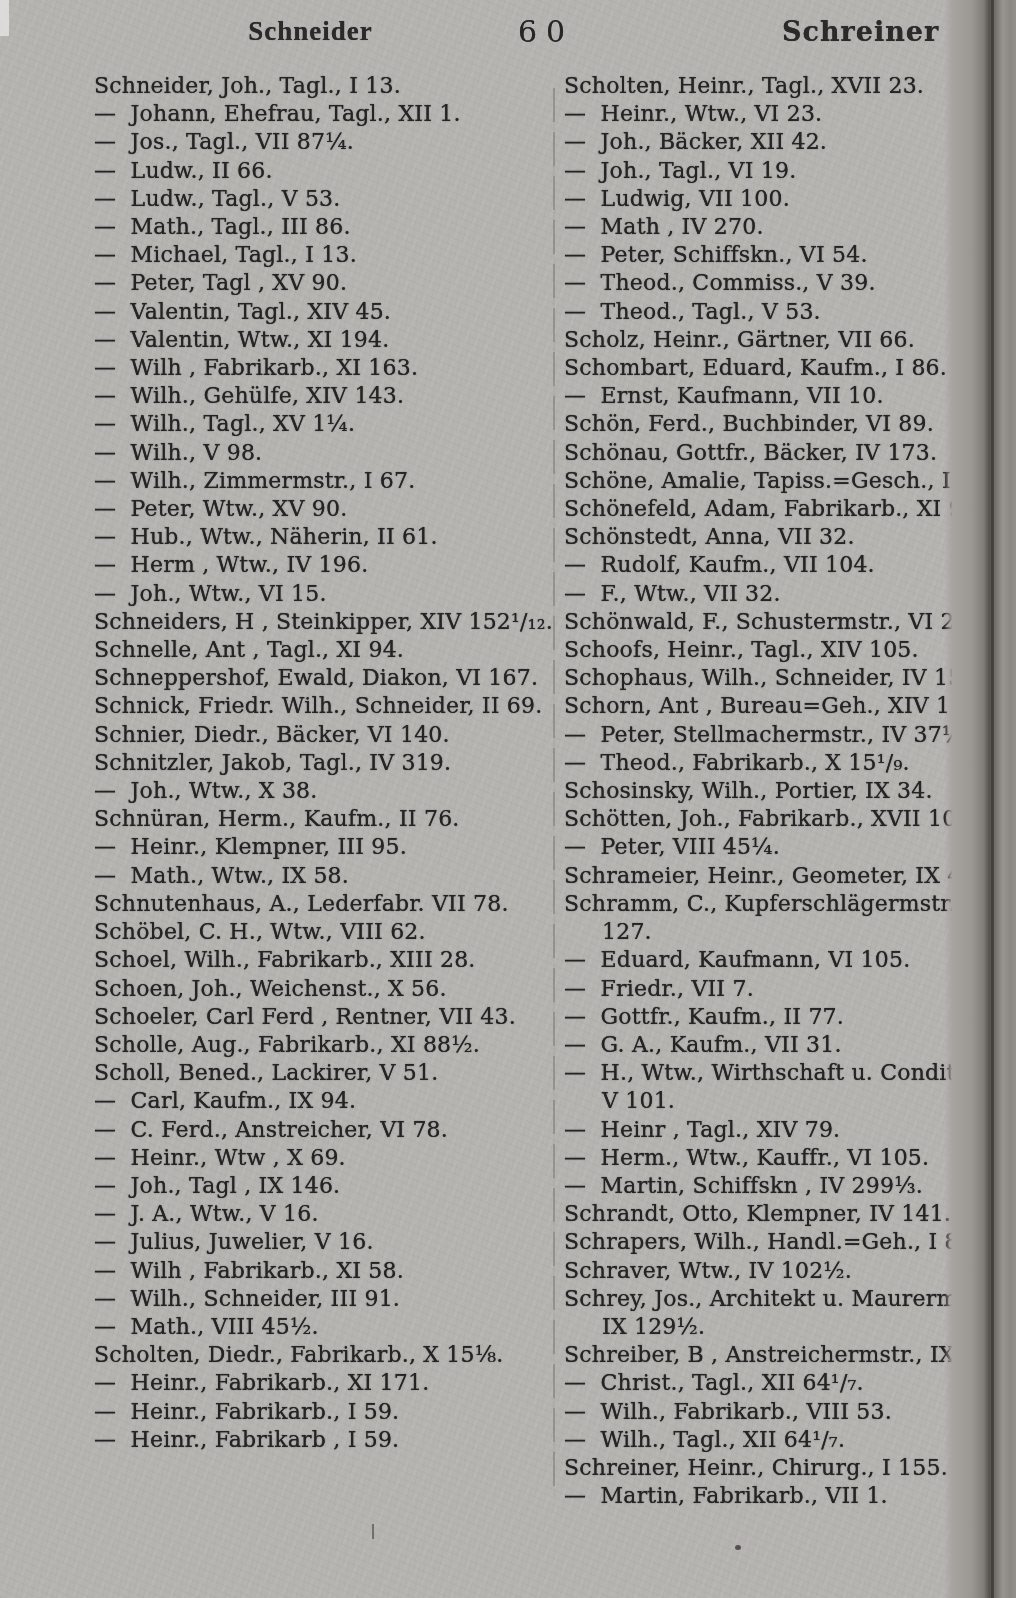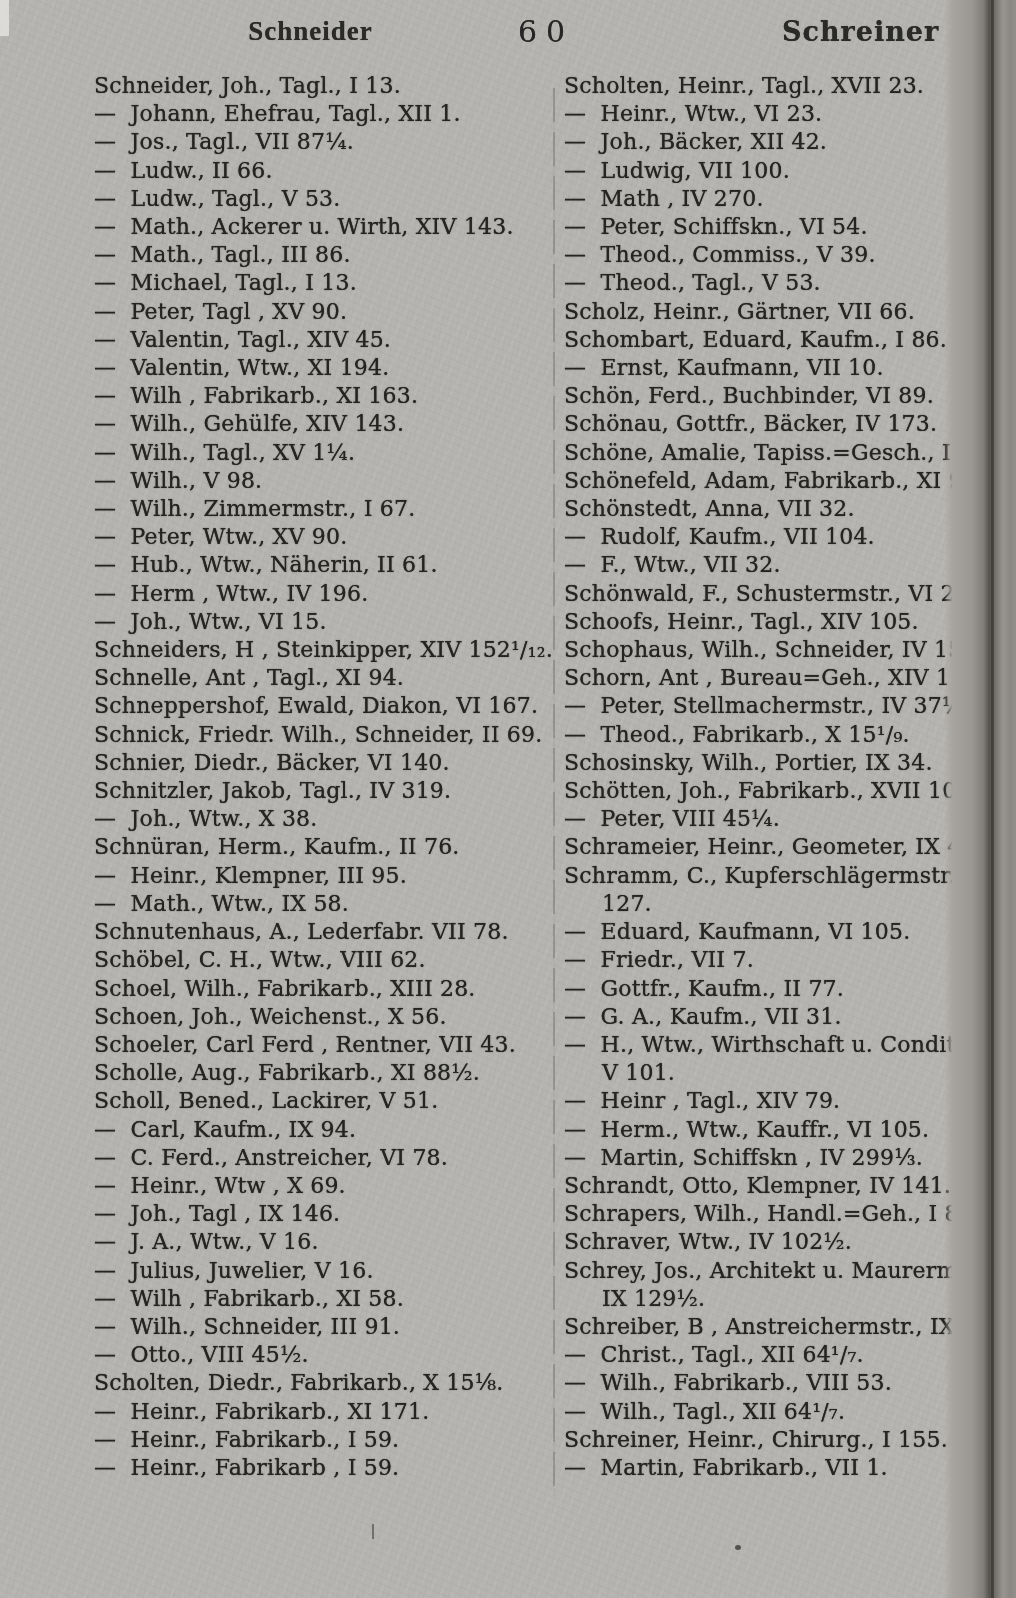--- a/index.html
+++ b/index.html
@@ -103,21 +103,20 @@
       <div class="entry">Schneider, Joh., Tagl., I 13.</div>
 
       <div class="entry">—  Johann, Ehefrau, Tagl., XII 1.</div>
 
       <div class="entry">—  Jos., Tagl., VII 87¼.</div>
 
       <div class="entry">—  Ludw., II 66.</div>
 
       <div class="entry">—  Ludw., Tagl., V 53.</div>
 
-      <div class="entry">—  Math., Ackerer u. Wirth, XIV 143.</div>
 
       <div class="entry">—  Math., Tagl., III 86.</div>
 
       <div class="entry">—  Michael, Tagl., I 13.</div>
 
       <div class="entry">—  Peter, Tagl , XV 90.</div>
 
       <div class="entry">—  Valentin, Tagl., XIV 45.</div>
 
       <div class="entry">—  Valentin, Wtw., XI 194.</div>
@@ -183,39 +182,40 @@
       <div class="entry">—  Joh., Tagl , IX 146.</div>
 
       <div class="entry">—  J. A., Wtw., V 16.</div>
 
       <div class="entry">—  Julius, Juwelier, V 16.</div>
 
       <div class="entry">—  Wilh , Fabrikarb., XI 58.</div>
 
       <div class="entry">—  Wilh., Schneider, III 91.</div>
 
-      <div class="entry">—  Otto., VIII 45½.</div>
+      <div class="entry">—  Math., VIII 45½.</div>
 
       <div class="entry">Scholten, Diedr., Fabrikarb., X 15⅛.</div>
 
       <div class="entry">—  Heinr., Fabrikarb., XI 171.</div>
 
       <div class="entry">—  Heinr., Fabrikarb., I 59.</div>
 
       <div class="entry">—  Heinr., Fabrikarb , I 59.</div>
     </div>
 
   <div class="column column-right">
 
       <div class="entry">Scholten, Heinr., Tagl., XVII 23.</div>
 
       <div class="entry">—  Heinr., Wtw., VI 23.</div>
 
       <div class="entry">—  Joh., Bäcker, XII 42.</div>
 
+      <div class="entry">—  Joh., Tagl., VI 19.</div>
 
       <div class="entry">—  Ludwig, VII 100.</div>
 
       <div class="entry">—  Math , IV 270.</div>
 
       <div class="entry">—  Peter, Schiffskn., VI 54.</div>
 
       <div class="entry">—  Theod., Commiss., V 39.</div>
 
       <div class="entry">—  Theod., Tagl., V 53.</div>

